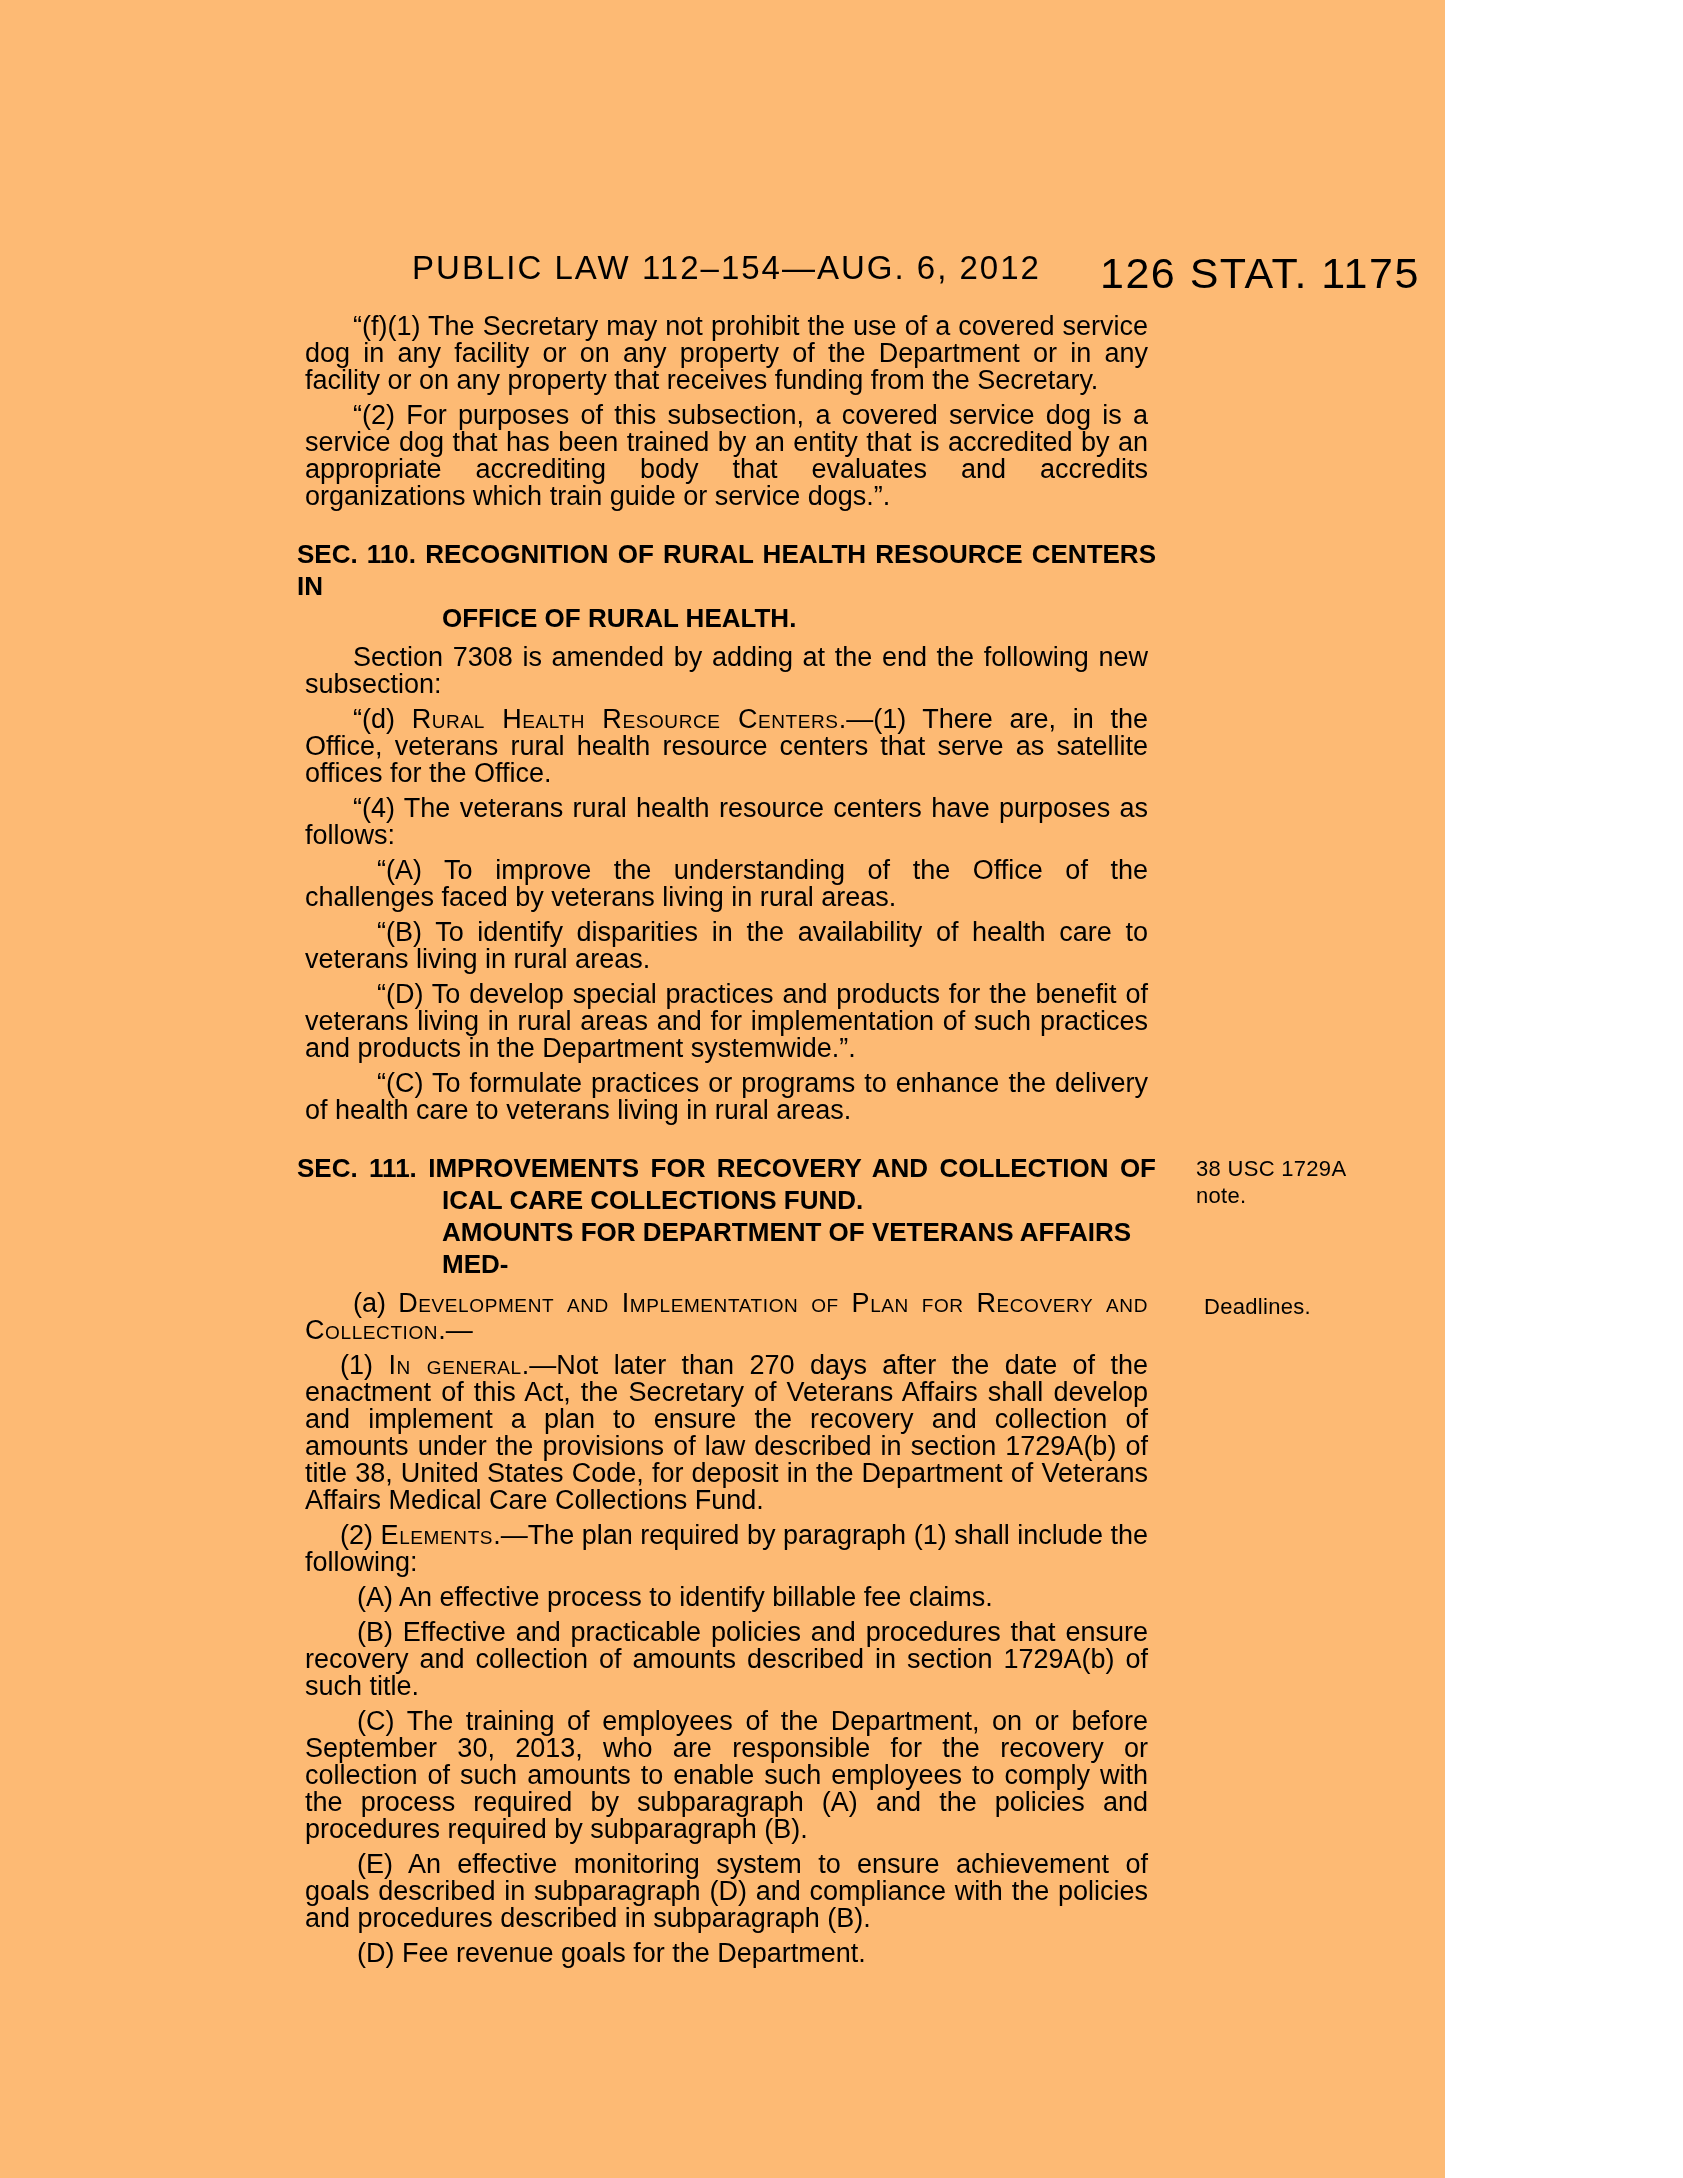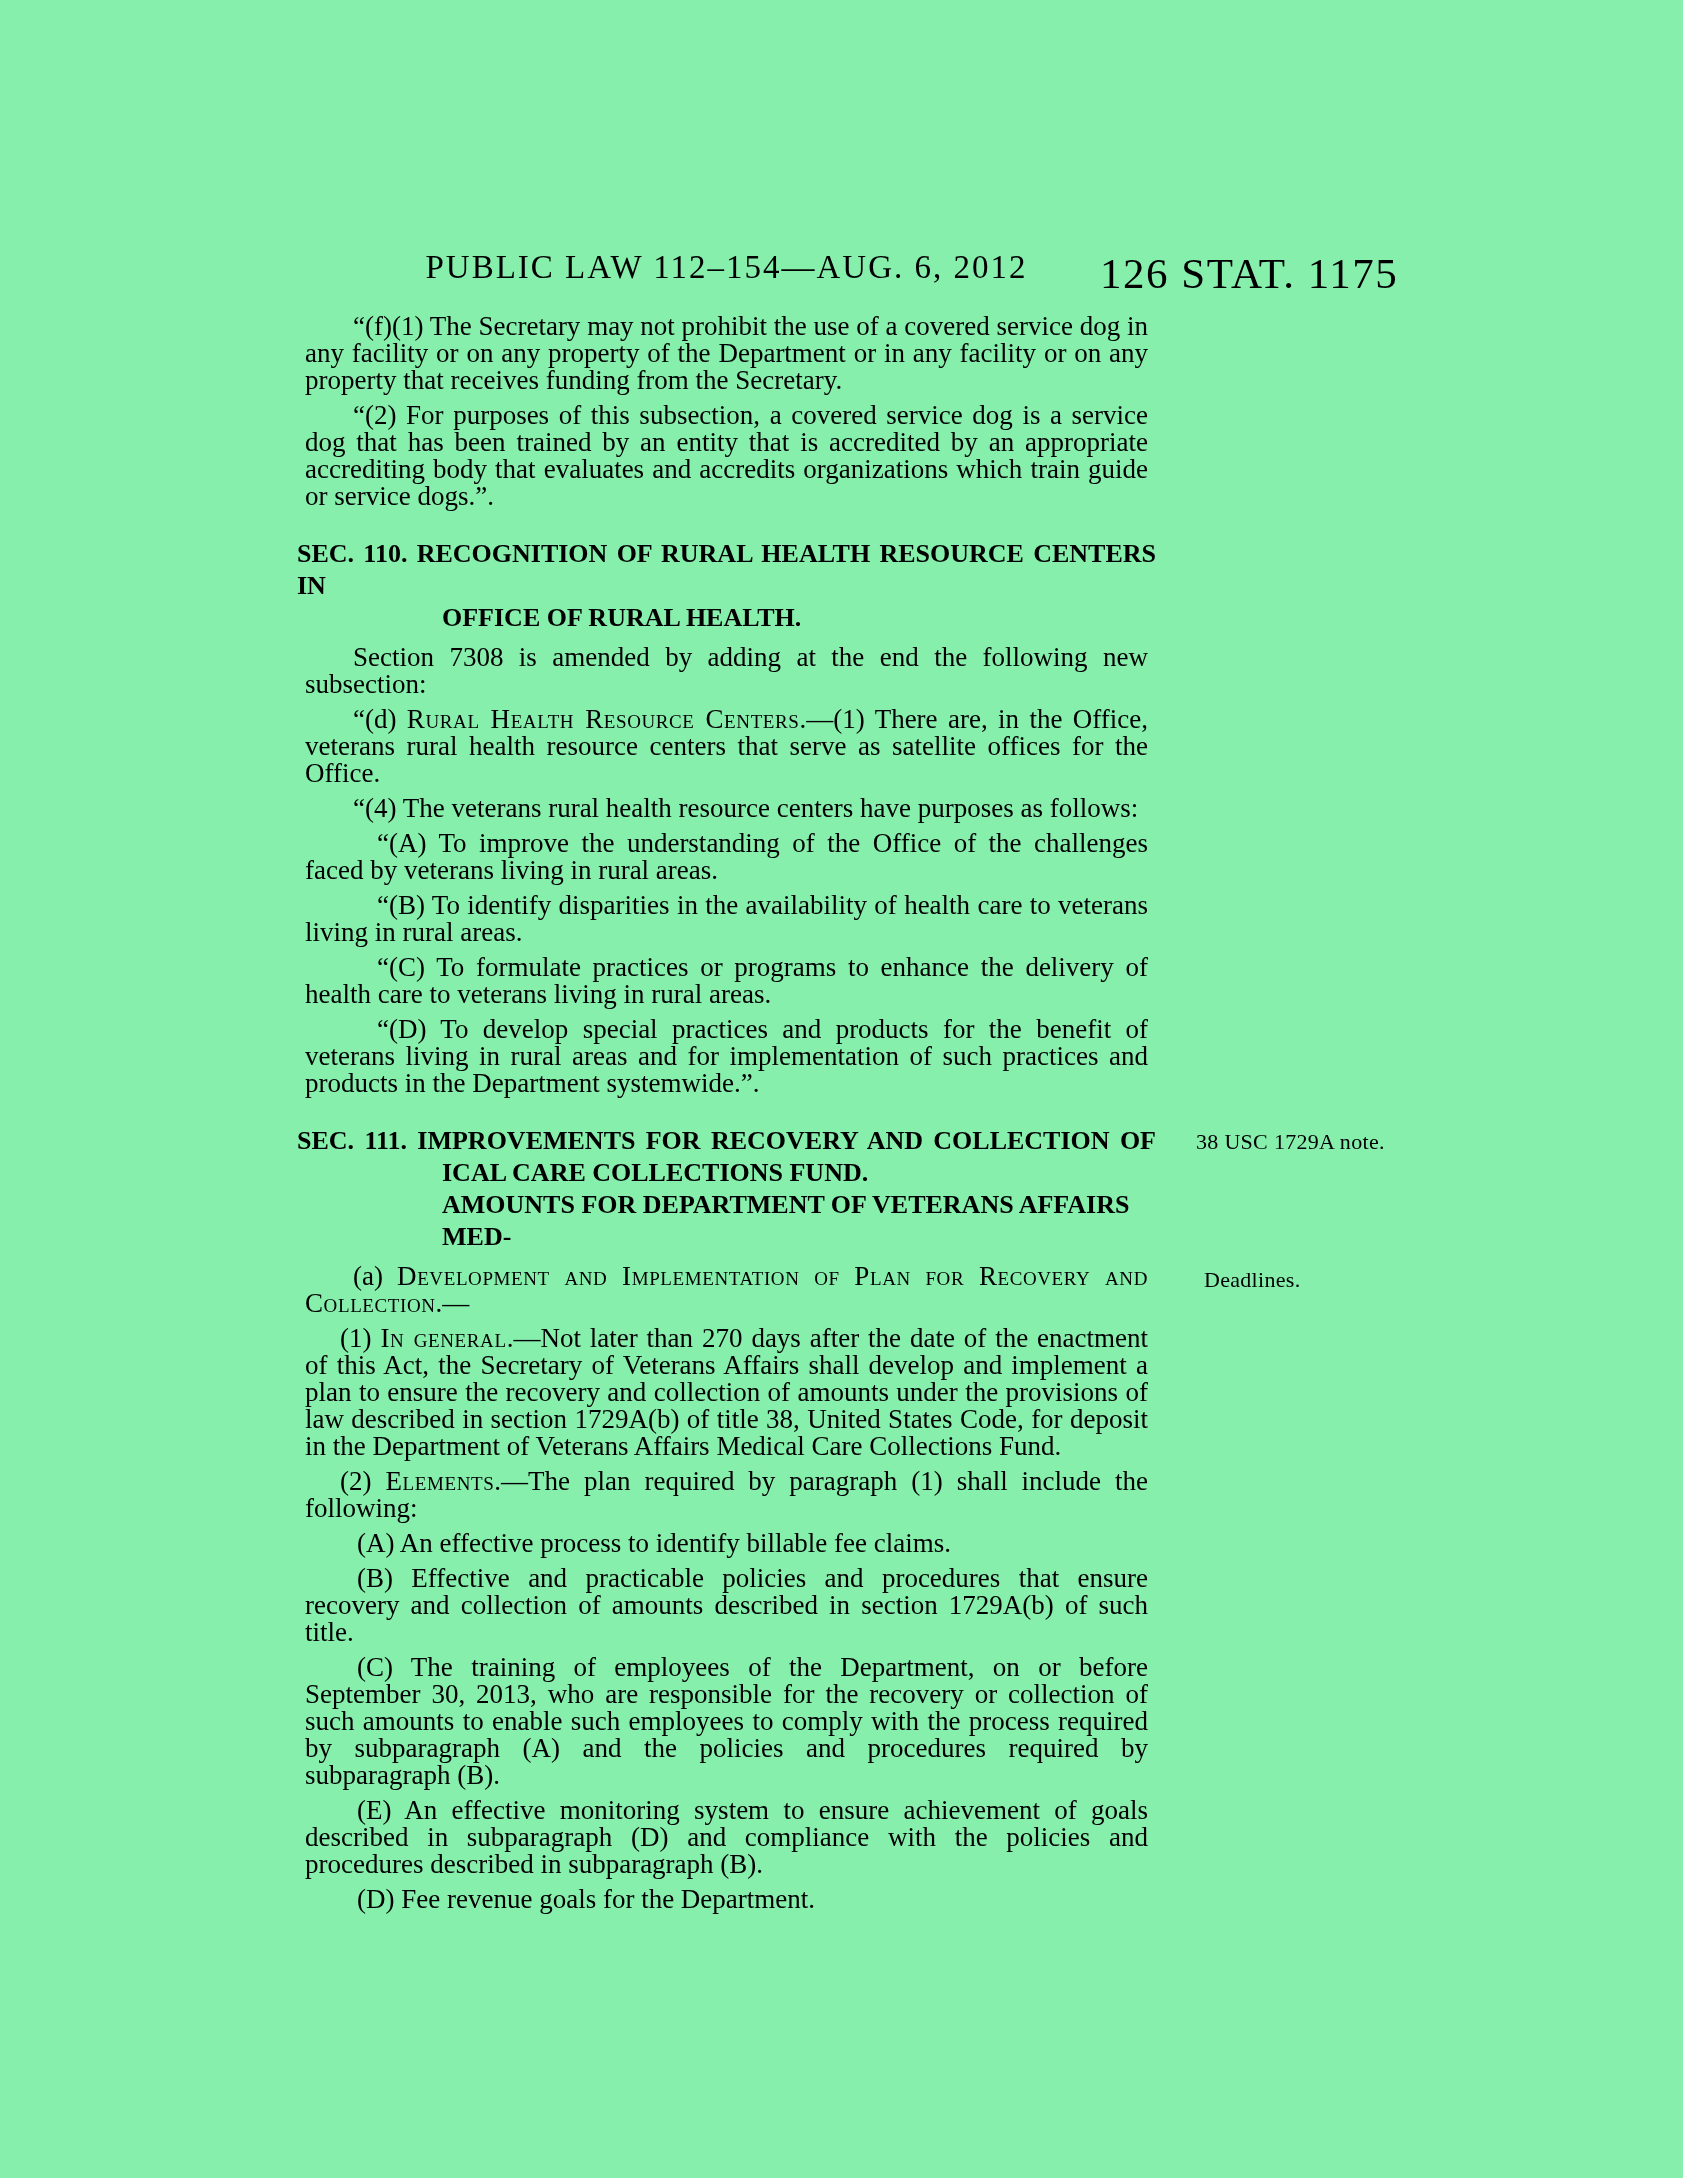--- a/index.html
+++ b/index.html
@@ -2,25 +2,25 @@
 <html><head>
 <meta charset="utf-8">
 <style>
   html, body {
     margin: 0;
     padding: 0;
     background: #ffffff;
   }
   .page {
     position: relative;
-    width: 1683px;
+    width: 1445px;
     height: 2178px;
-    background: #86efac;
+    background: #fdba74;
     color: #000000;
-    font-family: Liberation Serif, serif;
+    font-family: Liberation Sans, sans-serif;
     overflow: hidden;
   }
   
   .page-header {
     position: absolute;
     top: 249px;
     left: 0;
     width: 1683px;
     height: 40px;
   }
@@ -121,23 +121,23 @@
     <p class="l0">Section 7308 is amended by adding at the end the following new subsection:</p>
 
     <p class="l0"><span>“(d) </span><span class="sc">Rural Health Resource Centers</span><span>.—(1) There are, in the Office, veterans rural health resource centers that serve as satellite offices for the Office.</span></p>
 
     <p class="l0">“(4) The veterans rural health resource centers have purposes as follows:</p>
 
     <p class="l1a">“(A) To improve the understanding of the Office of the challenges faced by veterans living in rural areas.</p>
 
     <p class="l1a">“(B) To identify disparities in the availability of health care to veterans living in rural areas.</p>
 
+    <p class="l1a">“(D) To develop special practices and products for the benefit of veterans living in rural areas and for implementation of such practices and products in the Department systemwide.”.</p>
+
     <p class="l1a">“(C) To formulate practices or programs to enhance the delivery of health care to veterans living in rural areas.</p>
-
-    <p class="l1a">“(D) To develop special practices and products for the benefit of veterans living in rural areas and for implementation of such practices and products in the Department systemwide.”.</p>
 
     <h2 class="heading">
         <span class="hline1">SEC. 111. IMPROVEMENTS FOR RECOVERY AND COLLECTION OF</span>
         <span class="hline">ICAL CARE COLLECTIONS FUND.</span>
         <span class="hline">AMOUNTS FOR DEPARTMENT OF VETERANS AFFAIRS MED-</span>
         <span class="margin-note">38 USC 1729A note.</span>
       </h2>
 
     <p class="l0"><span>(a) </span><span class="sc">Development and Implementation of Plan for Recovery and Collection</span><span>.—</span><span class="margin-note">Deadlines.</span></p>
 

